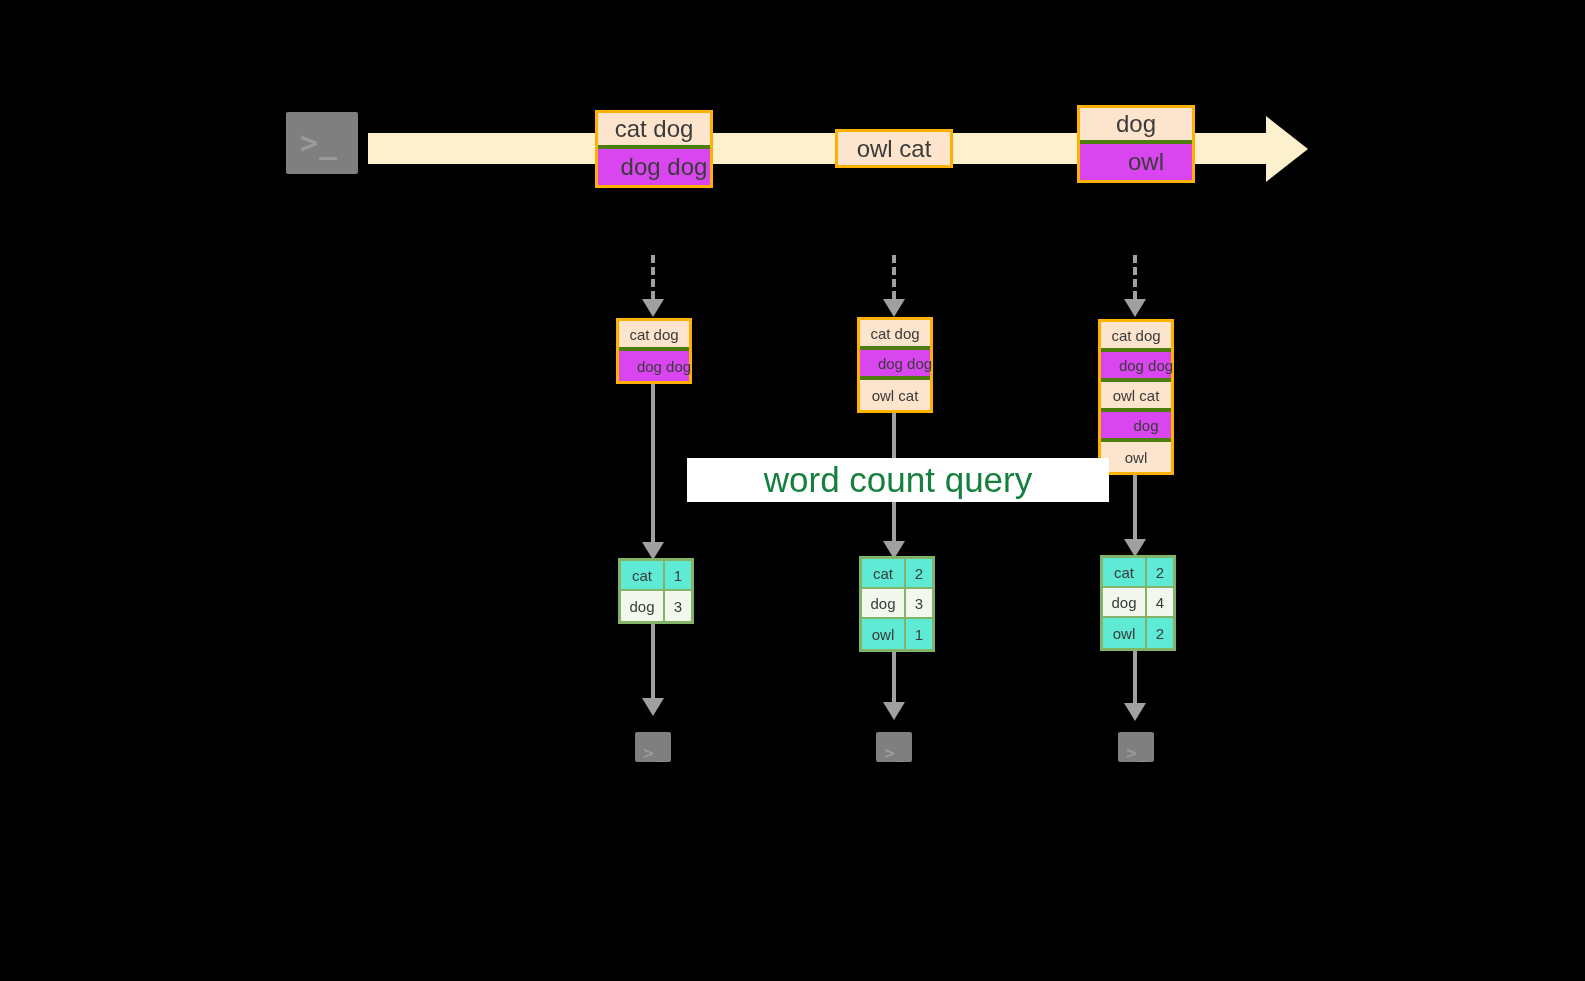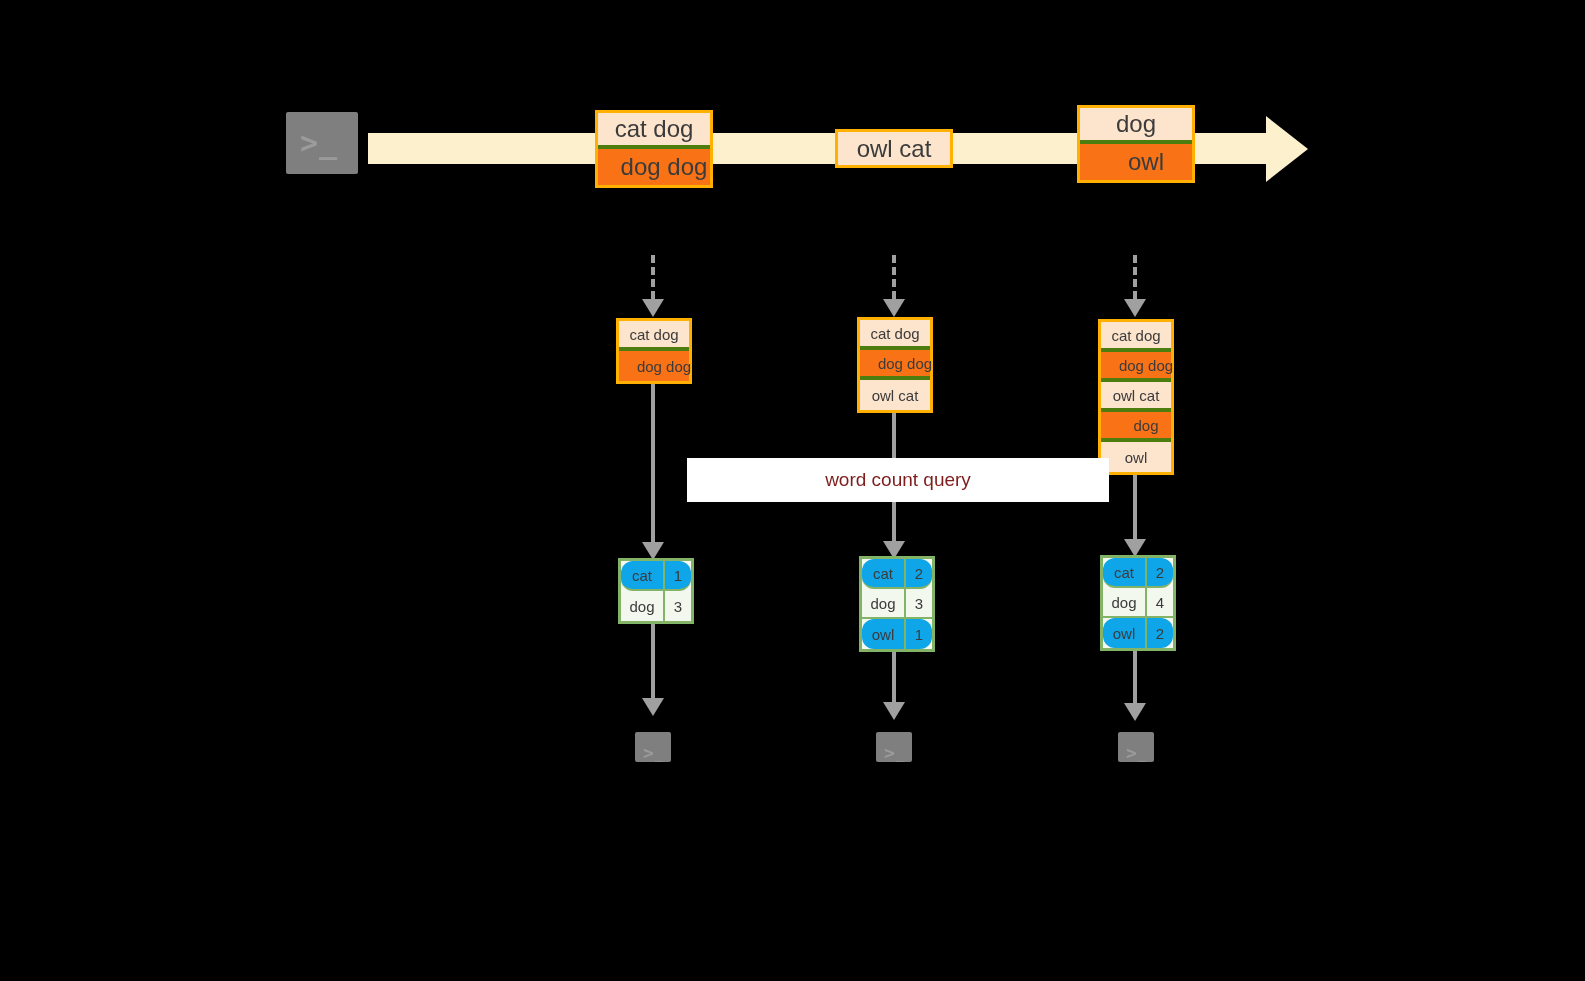--- a/index.html
+++ b/index.html
@@ -78,42 +78,42 @@
     display: flex;
     align-items: center;
     justify-content: center;
     color: #3b3b3b;
     box-sizing: border-box;
     border-bottom: 4px solid #4d7c0f;
     white-space: nowrap;
   }
   .rec .row:last-child { border-bottom: none; }
   .rec .row.dark  { background: #fce4cd; }
-  .rec .row.light { background: #f97316; padding-left: 20px; }
+  .rec .row.light { background: #d946ef; padding-left: 20px; }
 
   .rec.big .row   { font-size: 24px; height: 38px; }
   .rec.small .row { font-size: 15px; height: 30px; }
 
   
   .res {
     position: absolute;
     box-sizing: border-box;
     border: 3px solid #82b366;
     display: flex;
     flex-direction: column;
     background: #f5f9f2;
   }
   .res .row {
     display: flex;
     height: 30px;
     box-sizing: border-box;
     border-bottom: 2px solid #82b366;
   }
   .res .row:last-child { border-bottom: none; }
-  .res .row.dark  { background: #0ea5e9; border-radius: 12px; }
+  .res .row.dark  { background: #5eead4; }
   .res .row.light { background: #f3f8ef; }
   .res .k, .res .v {
     display: flex;
     align-items: center;
     justify-content: center;
     font-size: 15px;
     color: #3b3b3b;
     box-sizing: border-box;
   }
   .res .k { width: 44px; border-right: 2px solid #82b366; }
@@ -143,22 +143,22 @@
 
   
   .query-band {
     position: absolute;
     background: #ffffff;
     display: flex;
     align-items: center;
     justify-content: center;
   }
   .query-band .txt {
-    font-size: 19px;
-    color: #7f1d1d;
+    font-size: 35px;
+    color: #15803d;
     white-space: nowrap;
   }
 </style>
 </head>
 <body>
 
 <div id="stage">
 
   <div class="stream-arrow" style="left:368px; top:133px; width:899px; height:31px;"></div>
   <div class="stream-head" style="left:1266px; top:116px;"></div>

